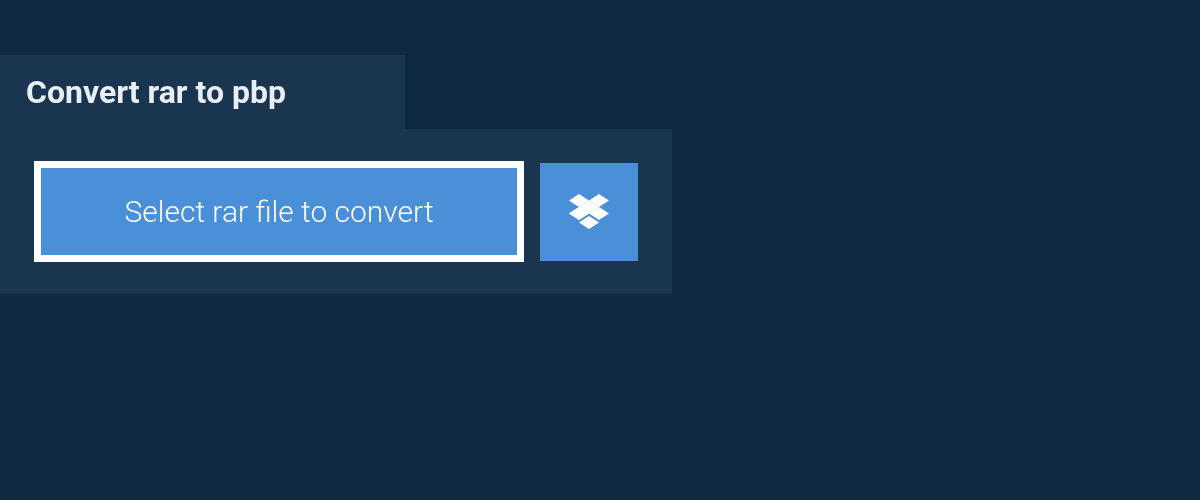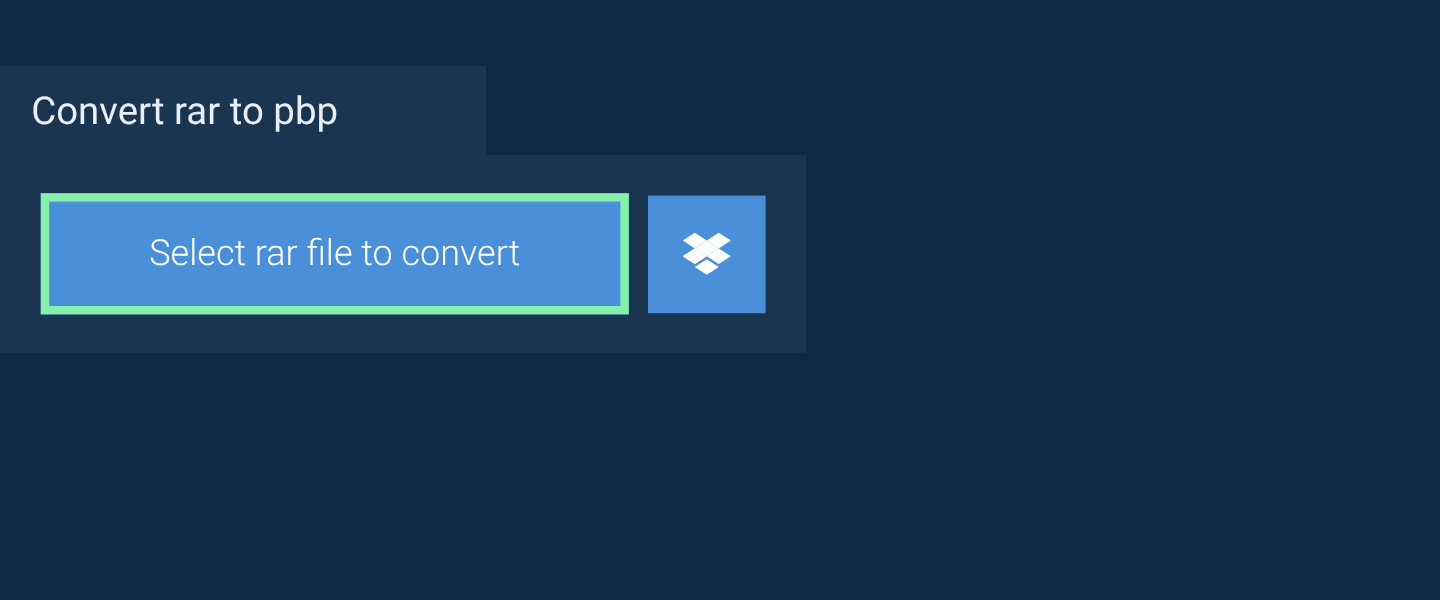--- a/index.html
+++ b/index.html
@@ -15,36 +15,36 @@
       overflow: hidden;
     }
     .tab-container {
       display: flex;
       margin-top: 55px;
     }
     .tab {
       background: #1a3550;
       color: #e8eef4;
       font-size: 32px;
-      font-weight: 400;
+      font-weight: 700;
       padding: 18px 30px 18px 26px;
       min-width: 405px;
     }
     .content-panel {
       background: #1a3550;
       padding: 32px 34px;
       display: flex;
       gap: 16px;
       align-items: center;
       width: fit-content;
       min-width: 660px;
     }
     .select-button {
       background: #4a90d9;
-      border: 7px solid #86efac;
+      border: 7px solid #ffffff;
       color: #ffffff;
       font-size: 30px;
       font-weight: 300;
       padding: 26px 44px;
       cursor: pointer;
       display: flex;
       align-items: center;
       justify-content: center;
       min-width: 490px;
     }

